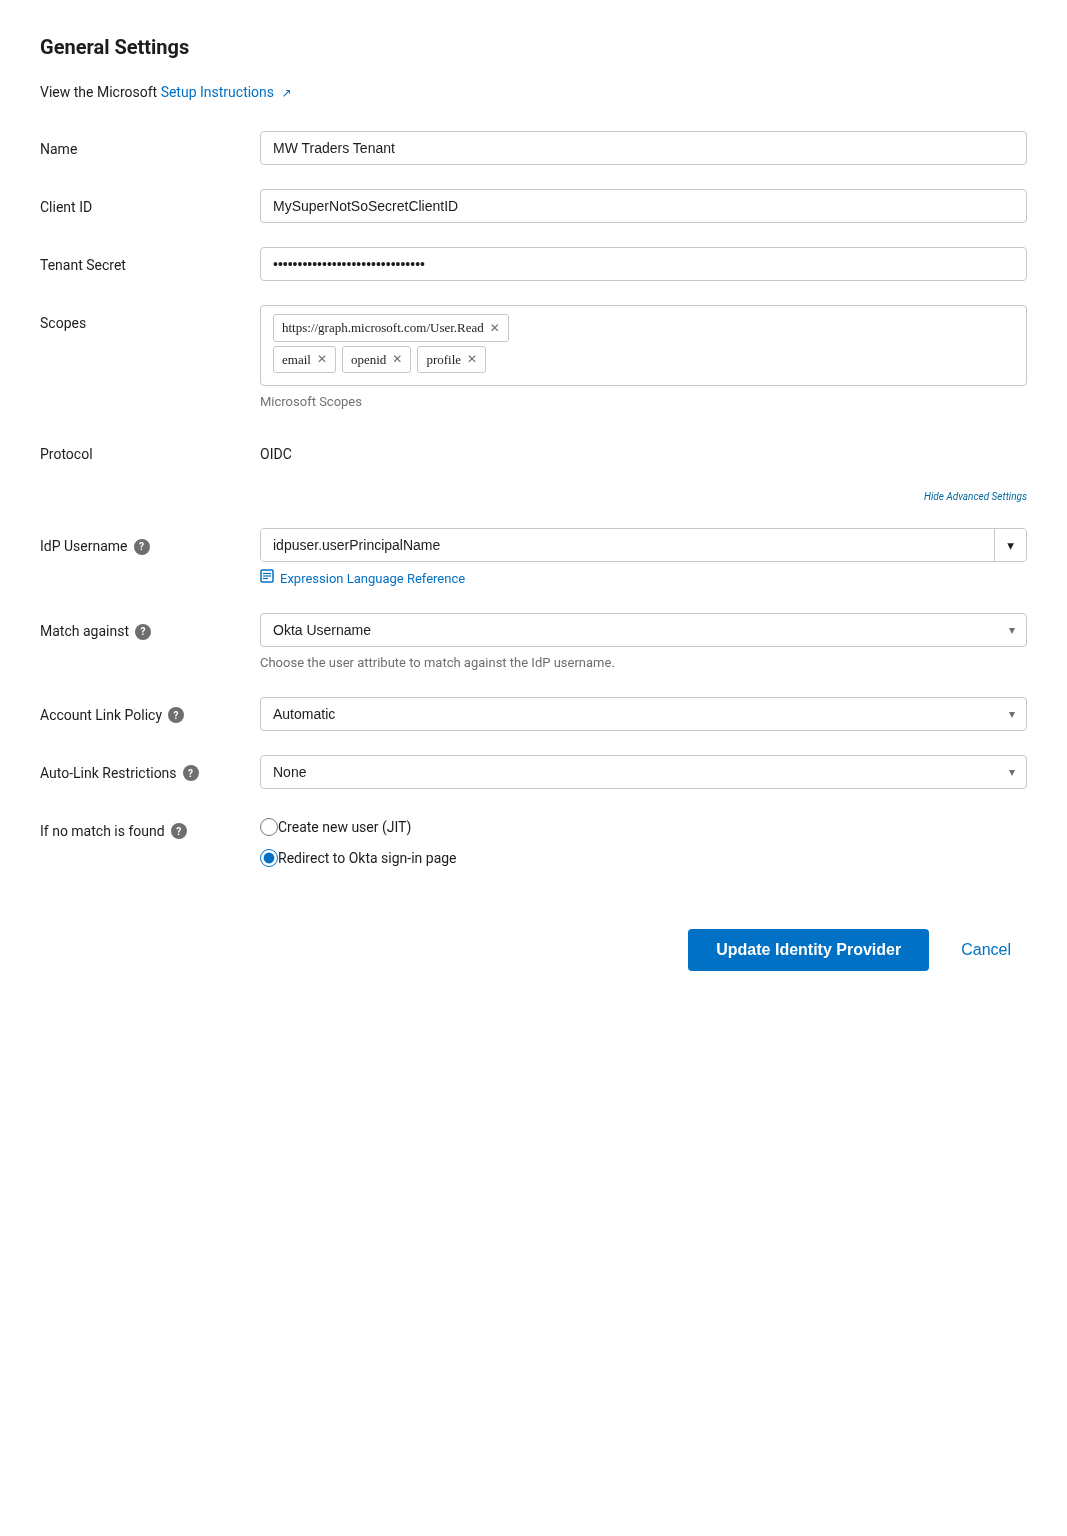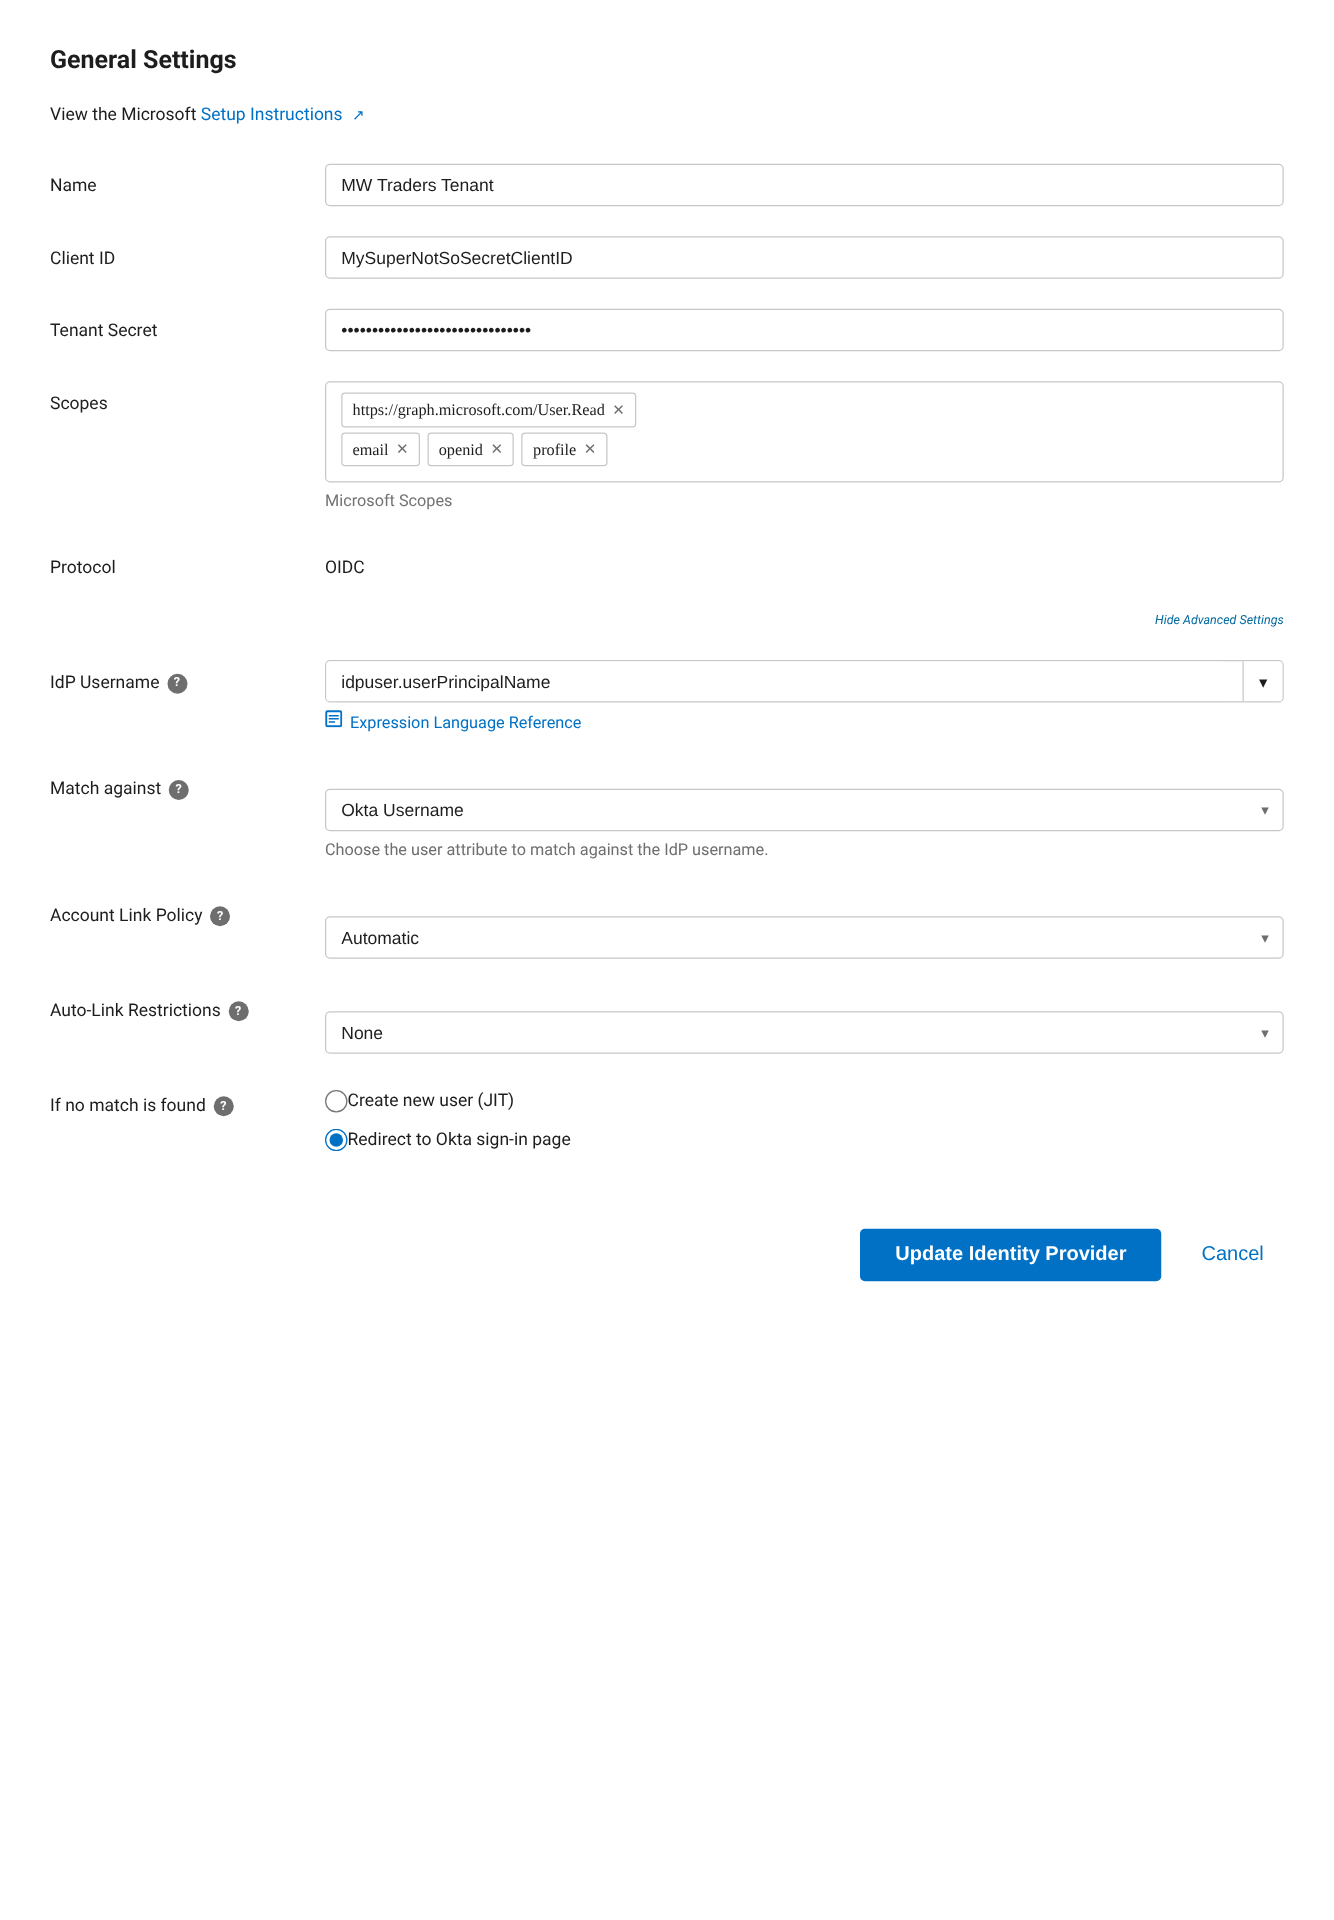--- a/index.html
+++ b/index.html
@@ -199,21 +199,20 @@
     }
 
     .expression-link-icon {
       color: #0071c5;
       font-size: 14px;
     }
 
     .select-wrapper {
       position: relative;
       width: 100%;
-      margin-top: 18px;
     }
 
     .form-select {
       width: 100%;
       padding: 8px 36px 8px 12px;
       border: 1px solid #c7c7c7;
       border-radius: 4px;
       font-size: 14px;
       color: #1d1d1d;
       background: #fff;

